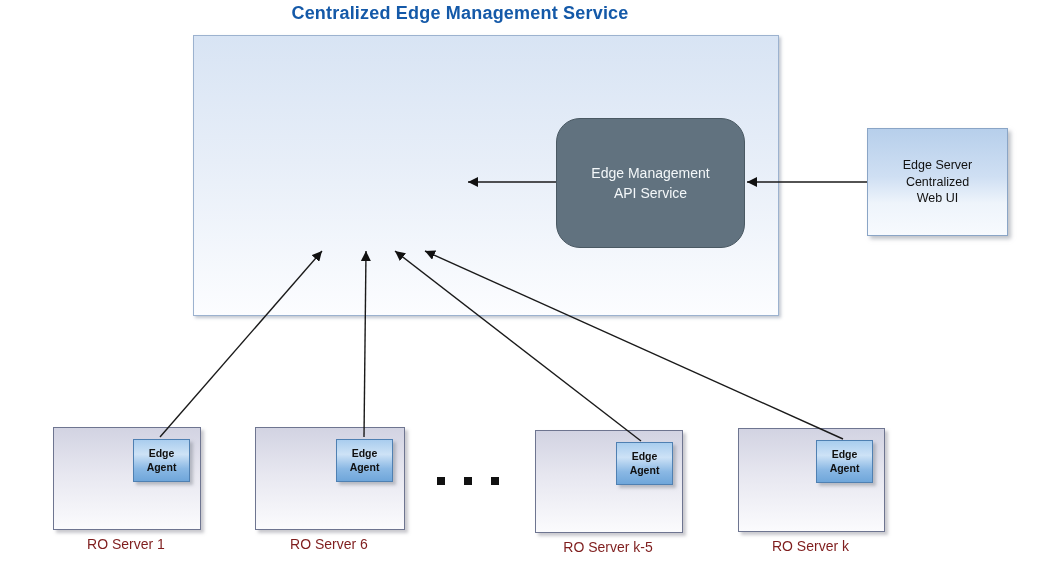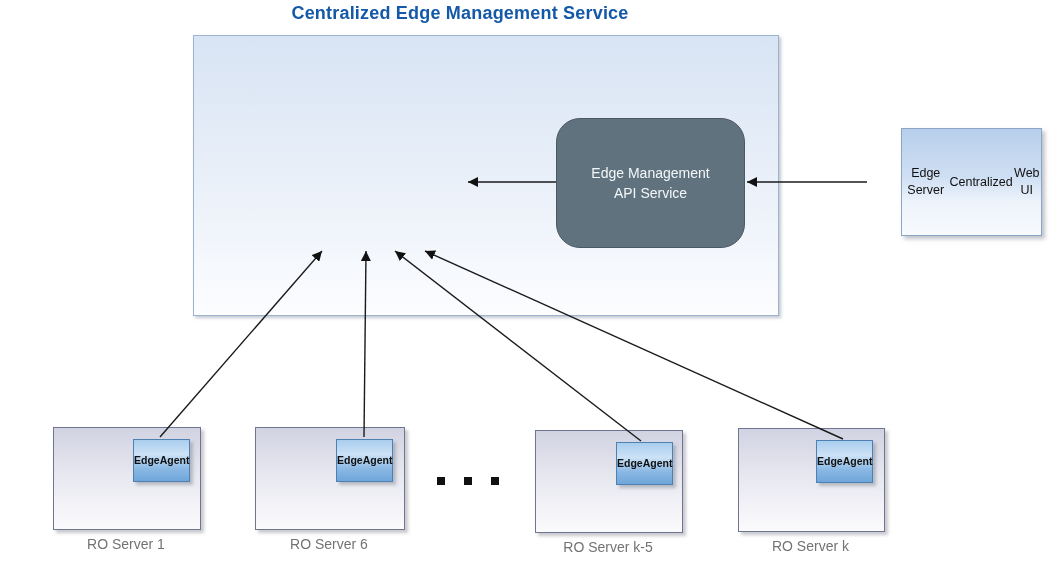--- a/index.html
+++ b/index.html
@@ -23,40 +23,40 @@
     display:flex;flex-direction:column;align-items:center;justify-content:center;
     color:#f3f7f9;font-size:14px;line-height:1.45;text-align:center;
   }
   .core-box.server-core{left:278px;top:118px;}
   .core-box.api-service{left:556px;top:118px;height:128px;text-align:center;}
   .webui-box{
     position:absolute;left:867px;top:128px;width:139px;height:106px;
     background:linear-gradient(180deg,#b7cfeb 0%,#cfdff3 45%,#eef4fb 70%,#f7fafe 100%);
     border:1px solid #8aa5c6;
     box-shadow:3px 3px 4px rgba(150,155,165,.6);
-    display:flex;flex-direction:row;align-items:center;justify-content:center;
-    color:#111;font-size:12.5px;line-height:1.35;text-align:center;margin-left:34px;
+    display:flex;flex-direction:column;align-items:center;justify-content:center;
+    color:#111;font-size:12.5px;line-height:1.35;text-align:center;
   }
   .server{position:absolute;}
   .server .srv-box{
     position:relative;
     background:linear-gradient(180deg,#d2d3e2 0%,#e7e7f0 45%,#fbfbfd 100%);
     border:1px solid #6e7590;
     box-shadow:3px 3px 3px rgba(150,150,160,.5);
   }
   .server .agent{
     position:absolute;left:80px;top:11px;width:55px;height:41px;
     background:linear-gradient(180deg,#a9cdee 0%,#cde2f6 35%,#8ab8e4 70%,#6fa6da 100%);
     border:1px solid #4f80b2;
     box-shadow:3px 3px 3px rgba(140,145,155,.55);
-    display:flex;flex-direction:row;align-items:center;
+    display:flex;flex-direction:column;align-items:center;justify-content:center;
     font-size:10.5px;font-weight:700;color:#101010;line-height:1.25;text-align:center;
   }
   .server .srv-label{
-    margin-top:6px;text-align:center;font-size:14px;color:#737373;
+    margin-top:6px;text-align:center;font-size:14px;color:#7f1d1d;
   }
   .dots{position:absolute;left:437px;top:477px;display:flex;gap:19px;}
   .dots .dot{width:8px;height:8px;background:#111;}
   svg.arrows{position:absolute;left:0;top:0;width:1063px;height:566px;pointer-events:none;}
 </style>
 </head>
 <body>
 
 <div class="canvas">
 

